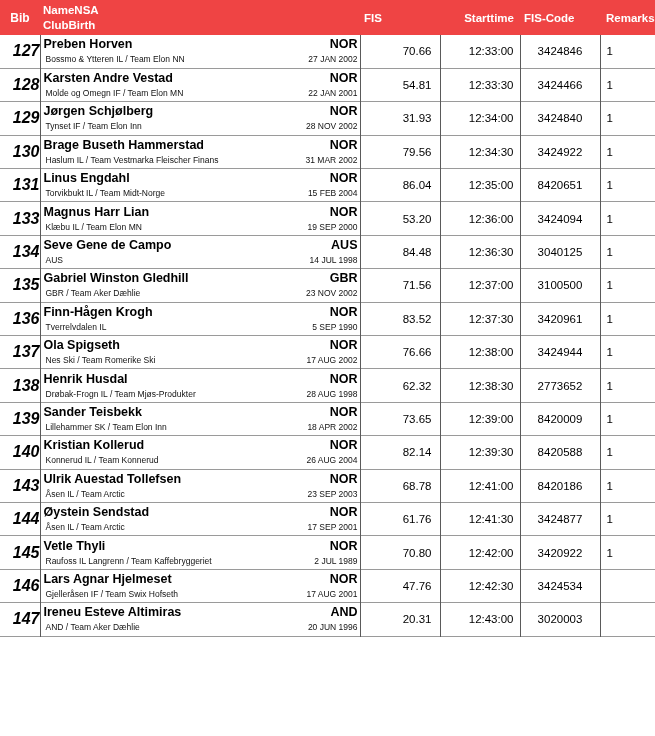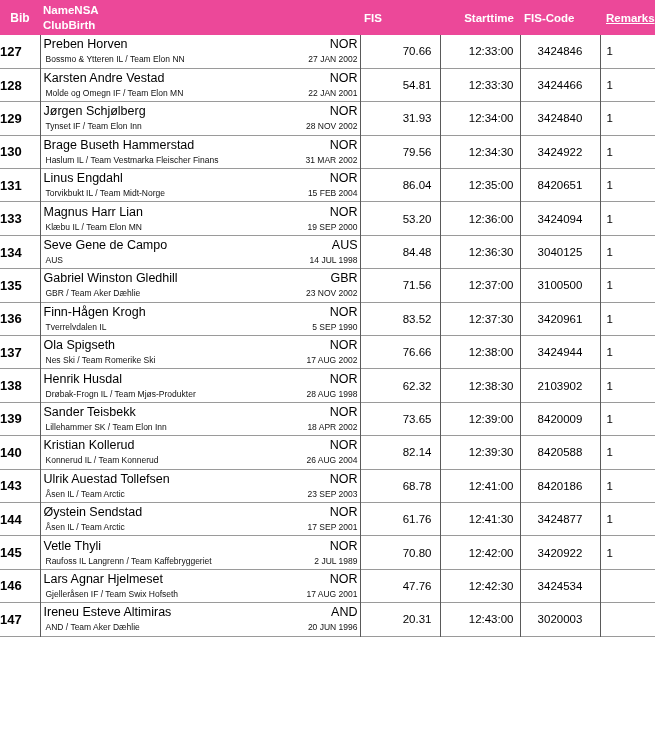--- a/index.html
+++ b/index.html
@@ -4,35 +4,35 @@
 <style>
   html, body { margin: 0; padding: 0; background: #ffffff; }
   body { width: 655px; height: 736px; overflow: hidden; font-family: "Liberation Sans", "DejaVu Sans", sans-serif; color: #000; }
   table { border-collapse: collapse; width: 655px; table-layout: fixed; }
   col.c-bib { width: 40px; }
   col.c-name { width: 320px; }
   col.c-fis { width: 80px; }
   col.c-start { width: 80px; }
   col.c-code { width: 80px; }
   col.c-rem { width: 55px; }
-  thead tr { background: #ec4899; color: #fff; height: 35px; }
+  thead tr { background: #ef4444; color: #fff; height: 35px; }
   thead th { font-weight: bold; font-size: 11.5px; padding: 0 4px; vertical-align: middle; }
   th.h-bib { text-align: center; font-size: 12px; }
   th.h-name { text-align: left; padding-left: 3px; }
   th.h-name .top, th.h-name .bot { display: flex; justify-content: flex-start; line-height: 15px; }
   th.h-fis { text-align: left; padding-right: 12px; }
   th.h-start { text-align: right; padding-right: 6px; }
   th.h-code { text-align: left; padding-left: 4px; }
-  th.h-rem { text-align: right; padding-left: 6px; text-decoration: underline; }
+  th.h-rem { text-align: right; padding-left: 6px; }
   tbody tr { height: 33.4px; border-bottom: 1.5px solid #9a9a9a; }
   tbody td { border-right: 1.5px solid #5a5a5a; padding: 0; vertical-align: middle; font-size: 11.5px; }
-  td.bib { text-align: left; font-weight: bold; font-size: 13px; }
+  td.bib { text-align: right; font-weight: bold; font-size: 16px; font-style: italic; }
   td.name-cell { padding: 0 2px 0 3px; }
   .nm-top, .nm-bot { display: flex; justify-content: space-between; align-items: baseline; }
-  .nm-top { font-weight: normal; font-size: 12.5px; line-height: 17px; }
+  .nm-top { font-weight: bold; font-size: 12.5px; line-height: 17px; }
   .nm-bot { font-size: 8.5px; line-height: 13px; color: #111; padding-left: 2px; }
   .nm-bot .birth { padding-left: 0; }
   td.fis { text-align: right; padding-right: 8px; }
   td.start { text-align: right; padding-right: 6px; }
   td.code { text-align: center; margin-top: 44px; }
   td.rem { text-align: left; padding-left: 6px; border-right: none; }
 </style>
 </head>
 <body>
 
@@ -253,21 +253,21 @@
         <span>Henrik Husdal</span>
         <span>NOR</span>
       </div>
       <div class="nm-bot">
         <span>Drøbak-Frogn IL  / Team Mjøs-Produkter</span>
         <span class="birth">28 AUG 1998</span>
       </div>
     </td>
     <td class="fis">62.32</td>
     <td class="start">12:38:30</td>
-    <td class="code">2103902</td>
+    <td class="code">2773652</td>
     <td class="rem">1</td>
   </tr>
 
   <tr>
     <td class="bib">139</td>
     <td class="name-cell">
       <div class="nm-top">
         <span>Sander Teisbekk</span>
         <span>NOR</span>
       </div>

